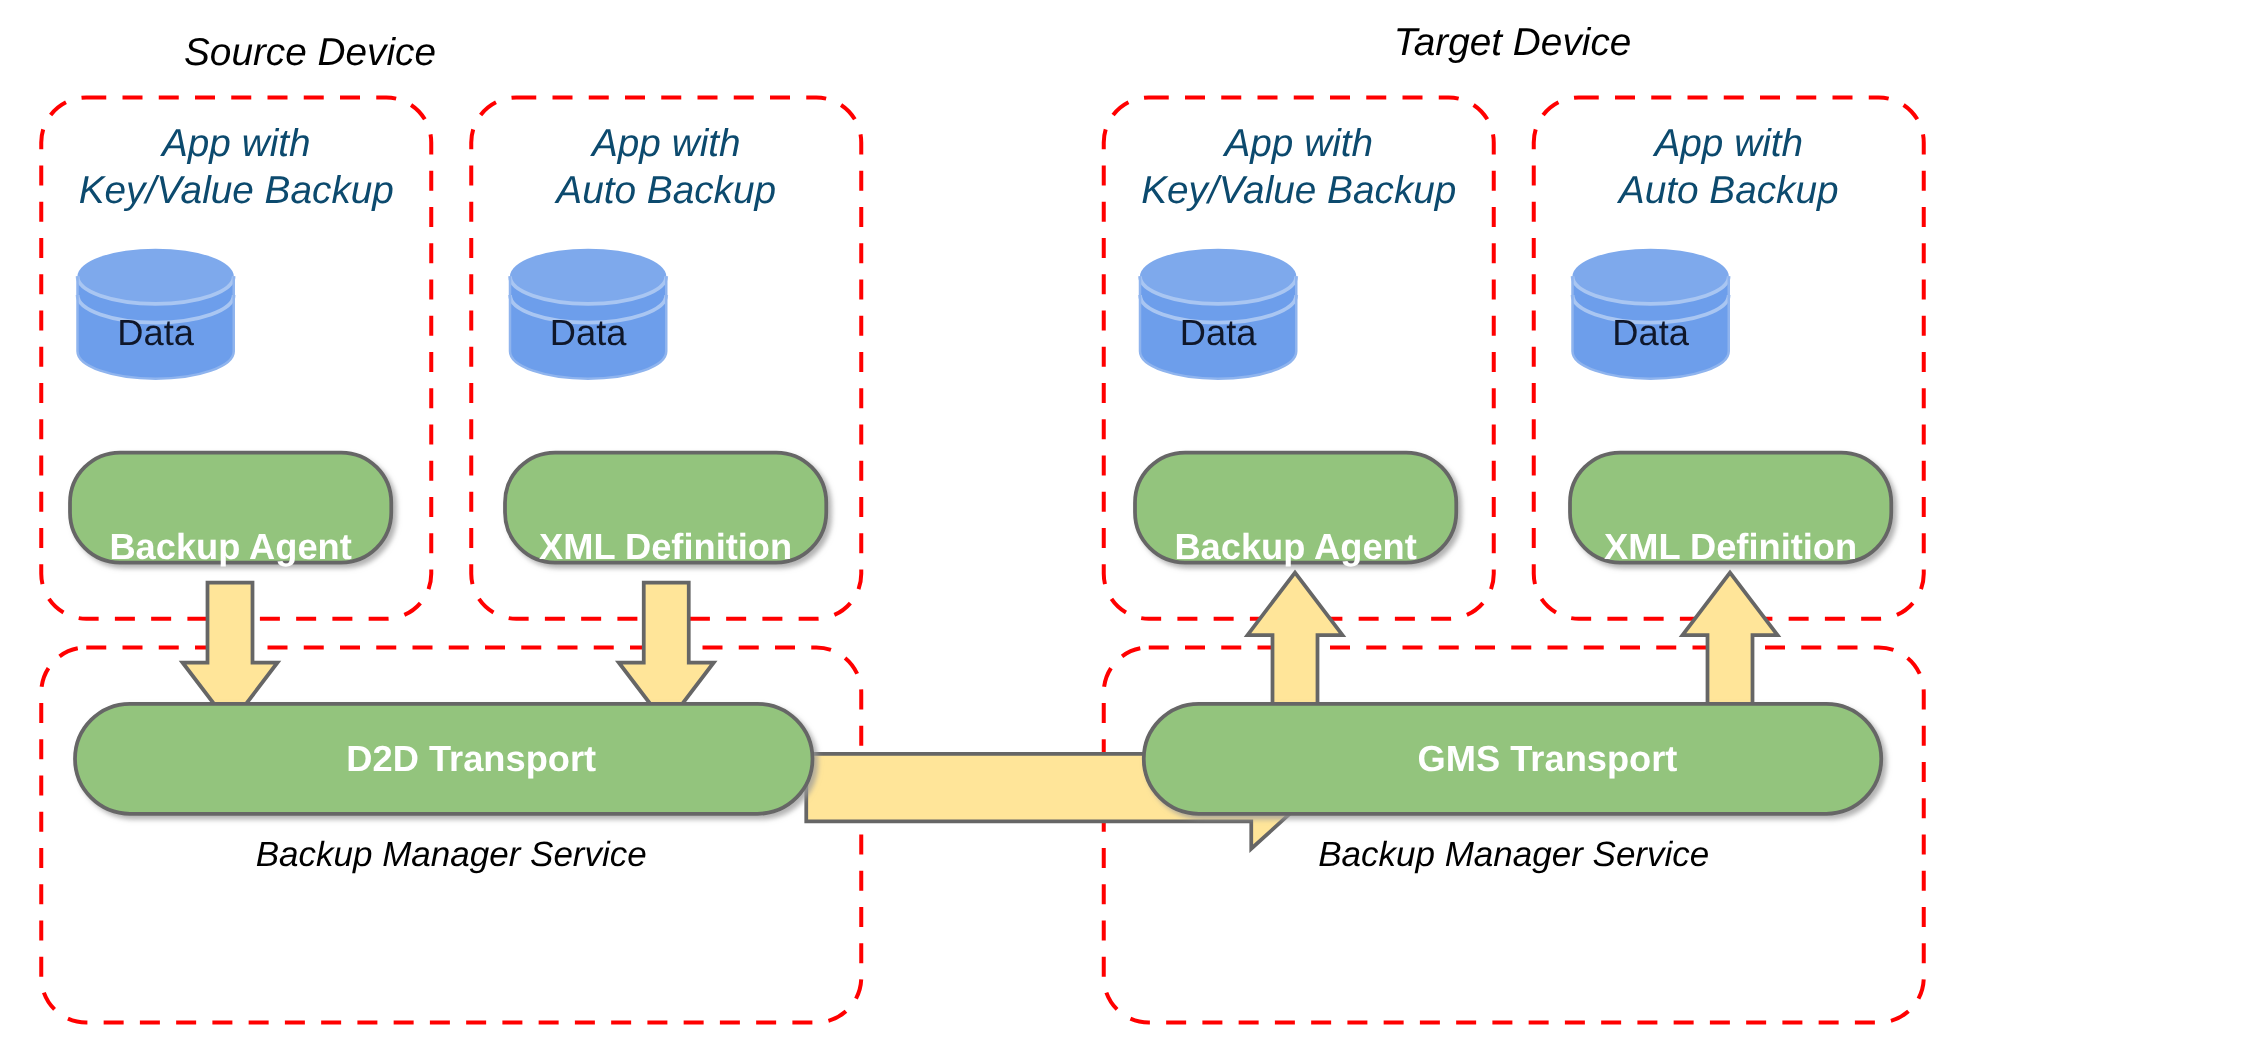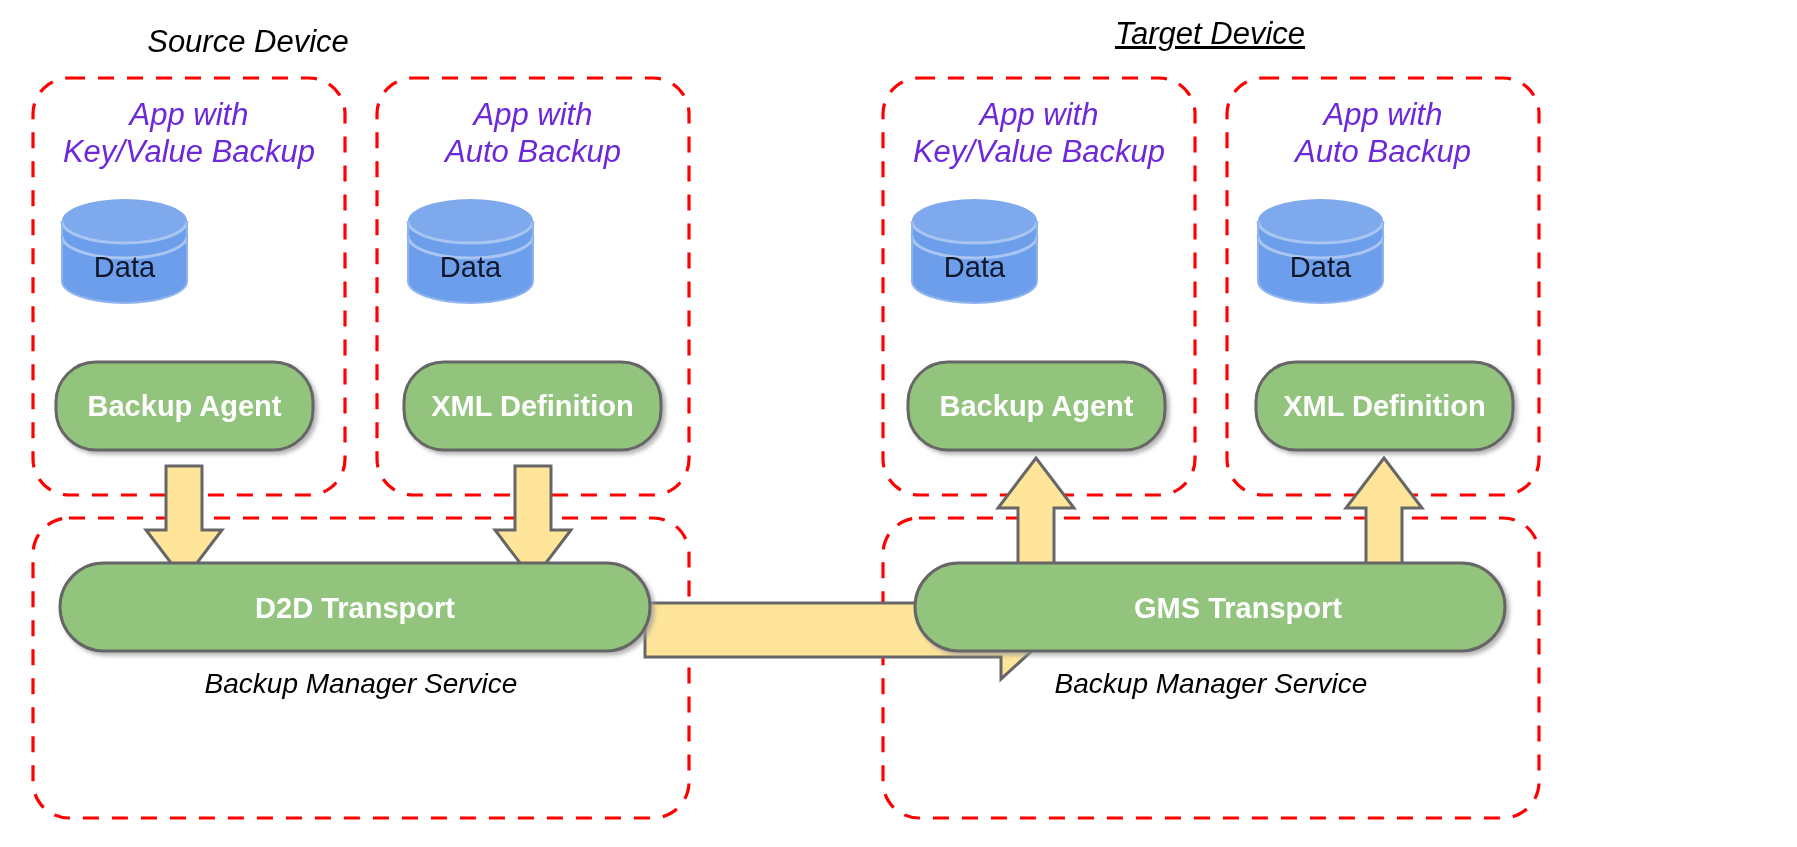--- a/index.html
+++ b/index.html
@@ -31,21 +31,21 @@
     color: #000000;
     text-align: center;
     white-space: nowrap;
     font-family: "Liberation Sans", sans-serif;
   }
   .app-title {
     position: absolute;
     font-style: italic;
     font-size: 31px;
     line-height: 37px;
-    color: #6d28d9;
+    color: #0c4a6e;
     text-align: center;
     font-family: "Liberation Sans", sans-serif;
   }
   .app-title .l2 { display: block; text-align: center; }
   .service-caption {
     position: absolute;
     font-style: italic;
     font-size: 28px;
     color: #000000;
     text-align: center;
@@ -62,20 +62,21 @@
     font-family: "Liberation Sans", sans-serif;
   }
   .node-label {
     position: absolute;
     font-size: 29px;
     font-weight: bold;
     color: #ffffff;
     text-align: center;
     white-space: nowrap;
     font-family: "Liberation Sans", sans-serif;
+    margin-top: 32px;
   }
   .transport-label {
     position: absolute;
     font-size: 29px;
     font-weight: bold;
     color: #ffffff;
     text-align: center;
     white-space: nowrap;
     font-family: "Liberation Sans", sans-serif;
   }
@@ -146,21 +147,21 @@
     <rect x="56" y="362" width="257" height="88" rx="40" ry="40" fill="#93c47d" stroke="#666666" stroke-width="3" filter="url(#softshadow)"></rect>
     <rect x="404" y="362" width="257" height="88" rx="40" ry="40" fill="#93c47d" stroke="#666666" stroke-width="3" filter="url(#softshadow)"></rect>
     <rect x="908" y="362" width="257" height="88" rx="40" ry="40" fill="#93c47d" stroke="#666666" stroke-width="3" filter="url(#softshadow)"></rect>
     <rect x="1256" y="362" width="257" height="88" rx="40" ry="40" fill="#93c47d" stroke="#666666" stroke-width="3" filter="url(#softshadow)"></rect>
 
     <rect x="60" y="563" width="590" height="88" rx="44" ry="44" fill="#93c47d" stroke="#666666" stroke-width="3" filter="url(#softshadow)"></rect>
     <rect x="915" y="563" width="590" height="88" rx="44" ry="44" fill="#93c47d" stroke="#666666" stroke-width="3" filter="url(#softshadow)"></rect>
   </svg>
 
   <div class="device-title" style="left:33px; top:24px; width:430px;">Source Device</div>
-  <div class="device-title" style="left:995px; top:16px; width:430px;text-decoration:underline;">Target Device</div>
+  <div class="device-title" style="left:995px; top:16px; width:430px;">Target Device</div>
 
   <div class="app-title" style="left:33px; top:96px; width:312px;">
     <span class="l1">App with</span>
     <span class="l2">Key/Value Backup</span>
   </div>
   <div class="app-title" style="left:377px; top:96px; width:312px;">
     <span class="l1">App with</span>
     <span class="l2">Auto Backup</span>
   </div>
   <div class="app-title" style="left:883px; top:96px; width:312px;">
@@ -175,19 +176,19 @@
   <div class="cyl-label" style="left:62px; top:251px; width:125px;">Data</div>
   <div class="cyl-label" style="left:408px; top:251px; width:125px;">Data</div>
   <div class="cyl-label" style="left:912px; top:251px; width:125px;">Data</div>
   <div class="cyl-label" style="left:1258px; top:251px; width:125px;">Data</div>
 
   <div class="node-label" style="left:56px; top:390px; width:257px;">Backup Agent</div>
   <div class="node-label" style="left:404px; top:390px; width:257px;">XML Definition</div>
   <div class="node-label" style="left:908px; top:390px; width:257px;">Backup Agent</div>
   <div class="node-label" style="left:1256px; top:390px; width:257px;">XML Definition</div>
 
-  <div class="transport-label" style="left:60px; top:592px; width:590px;">D2D Transport</div>
+  <div class="transport-label" style="left:60px; top:592px; width:590px;padding-left:22px;">D2D Transport</div>
   <div class="transport-label" style="left:915px; top:592px; width:646px;">GMS Transport</div>
 
   <div class="service-caption" style="left:33px; top:668px; width:656px;">Backup Manager Service</div>
   <div class="service-caption" style="left:883px; top:668px; width:656px;">Backup Manager Service</div>
 
 </div>
 
 </body></html>

